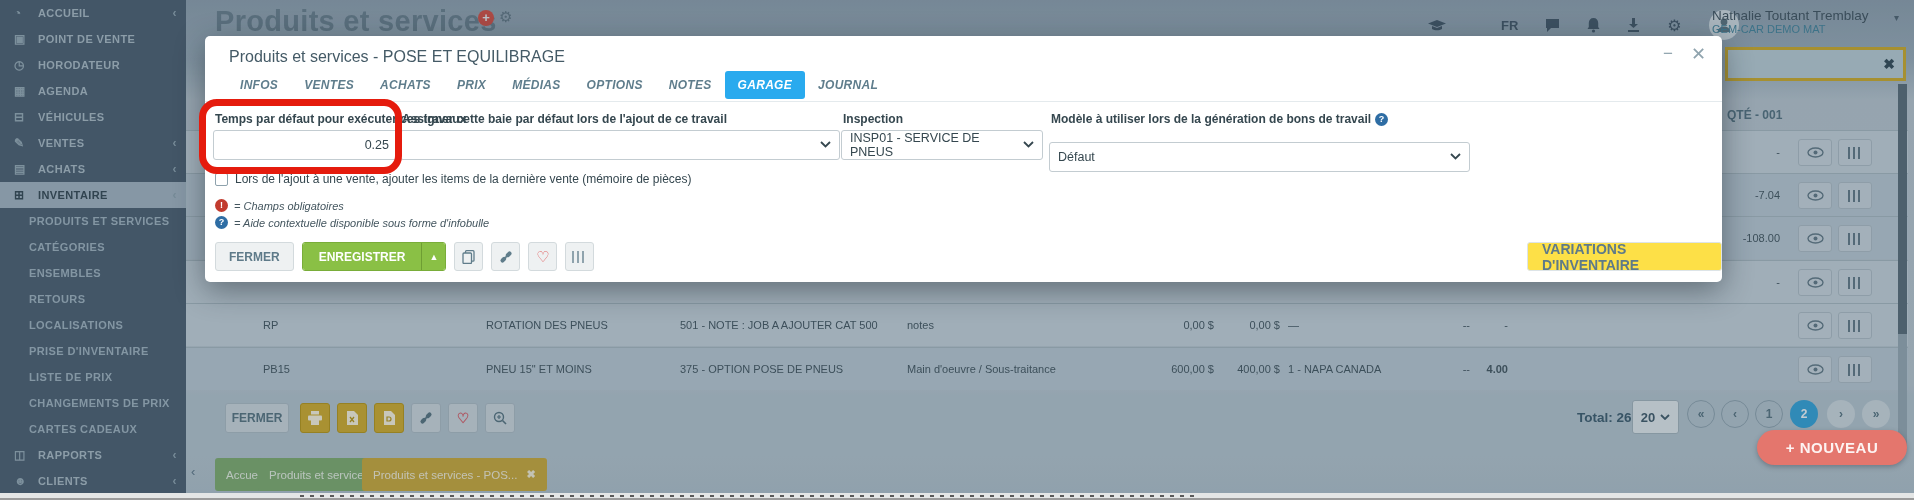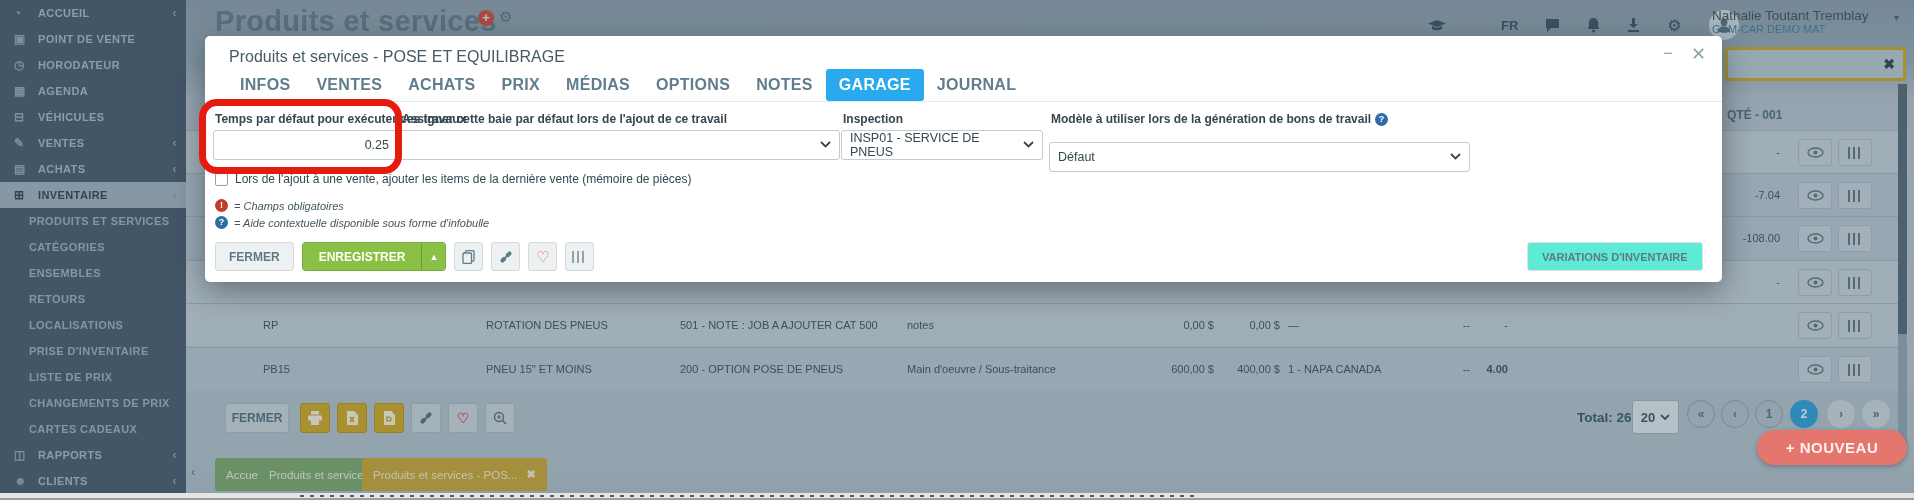--- a/index.html
+++ b/index.html
@@ -99,21 +99,21 @@
   .bottom-strip .edge { position:absolute; left:0; bottom:0; width:100%; height:2px; background:#9b9b9b; }
 
   
   .overlay { position:absolute; inset:0; background:rgba(56,72,84,.24); z-index:40; }
   .modal { position:absolute; left:205px; top:36px; width:1517px; height:246px; background:#ffffff; border-radius:5px;
            box-shadow:0 8px 30px rgba(20,30,40,.45); z-index:100; }
   .m-title { position:absolute; left:24px; top:12px; font-size:16px; color:#445a66; }
   .m-min { position:absolute; left:1458px; top:8px; font-size:17px; color:#90a4ae; }
   .m-close { position:absolute; left:1486px; top:7px; font-size:18px; color:#90a4ae; }
   .m-tabs { position:absolute; left:22px; top:35px; height:28px; display:flex; align-items:center; }
-  .m-tab { padding:7px 13px; font-size:16px; font-weight:700; letter-spacing:.3px; color:#5f7d8c; }
+  .m-tab { padding:7px 13px; font-size:12px; font-weight:700; letter-spacing:.3px; color:#5f7d8c;font-style:italic; }
   .m-tab.active { background:#29aaee; color:#ffffff; border-radius:3px; }
   .m-divider { position:absolute; left:0; top:65px; width:100%; height:1px; background:#e4eaed; }
   .f-label { position:absolute; top:76px; font-size:12px; font-weight:700; color:#35474f; white-space:nowrap; }
   .f-box { position:absolute; top:94px; height:30px; border:1px solid #c3ccd1; border-radius:3px; background:#fff;
            font-size:12.5px; color:#35474f; }
   input.f-box { padding:0 8px; text-align:right; font-family:"Liberation Sans",sans-serif; }
   .f-select { display:flex; align-items:center; padding:0 26px 0 8px; }
   .f-select .chev-svg { position:absolute; right:8px; top:10px; }
   .help-dot { display:inline-block; width:13px; height:13px; border-radius:50%; background:#2e6da4; color:#fff;
               font-size:9px; line-height:13px; text-align:center; font-weight:700; margin-left:4px; vertical-align:1px; }
@@ -128,22 +128,22 @@
   .m-btnrow { position:absolute; left:10px; top:206px; display:flex; align-items:center; gap:8px; }
   .btn-fermer { height:29px; padding:0 13px; background:#eef1f2; border:1px solid #d3dadd; border-radius:3px;
                 color:#5e7a89; font-size:12px; font-weight:700; display:flex; align-items:center; }
   .btn-save-grp { display:flex; height:29px; border-radius:3px; overflow:hidden; border:1px solid #79ad39; }
   .btn-save { background:#8ac045; color:#fff; font-size:12px; font-weight:700; padding:0 16px; display:flex; align-items:center; }
   .btn-save-caret { background:#8ac045; border-left:1px solid #6e9e33; width:24px; display:flex; align-items:center; justify-content:center;
                     color:#fff; font-size:9px; }
   .m-icobtn { width:29px; height:29px; background:#eef1f2; border:1px solid #d3dadd; border-radius:3px;
               display:flex; align-items:center; justify-content:center; color:#607d8b; }
   .m-icobtn .barcode-glyph { background:repeating-linear-gradient(90deg,#8fa3ad 0 2px,transparent 2px 5px); }
-  .btn-variations { position:absolute; left:1322px; top:206px; height:29px; padding:0 14px; background:#5eead4;
-                    border:1px solid #dde4e7; border-radius:3px; color:#5e7a89; font-size:11px; font-weight:700;
+  .btn-variations { position:absolute; left:1322px; top:206px; height:29px; padding:0 14px; background:#fde047;
+                    border:1px solid #dde4e7; border-radius:3px; color:#5e7a89; font-size:14px; font-weight:700;
                     display:flex; align-items:center; }
   .heart-red { color:#e05a5a; font-size:15px; line-height:1; }
 
   .red-annotation { position:absolute; left:199px; top:99px; width:203px; height:75px; border:7px solid #e51b0d;
                     border-radius:18px; z-index:150; pointer-events:none; }
 </style>
 </head>
 <body>
 
 <div id="app">
@@ -342,21 +342,21 @@
           <circle cx="8.5" cy="5.5" r="2" fill="#5e7684"></circle>
         </svg>
       </span>
     <span class="row-btn rb-bar">
         <span class="barcode-glyph"></span>
       </span>
   </div>
   <div class="trow rb" style="top:347px;">
     <span class="cell c-code">PB15</span>
     <span class="cell c-name">PNEU 15" ET MOINS</span>
-    <span class="cell c-cat">200 - OPTION POSE DE PNEUS</span>
+    <span class="cell c-cat">375 - OPTION POSE DE PNEUS</span>
     <span class="cell c-type">Main d'oeuvre / Sous-traitance</span>
     <span class="cell c-price">600,00 $</span>
     <span class="cell c-cost">400,00 $</span>
     <span class="cell c-supp">1 - NAPA CANADA</span>
     <span class="cell c-dash">--</span>
     <span class="cell c-qty">4.00</span>
     <span class="cell c-qte001"></span>
     <span class="row-btn rb-eye">
         <svg width="17" height="11" viewBox="0 0 17 11">
           <ellipse cx="8.5" cy="5.5" rx="7.5" ry="4.5" fill="none" stroke="#5e7684" stroke-width="1.4"></ellipse>

